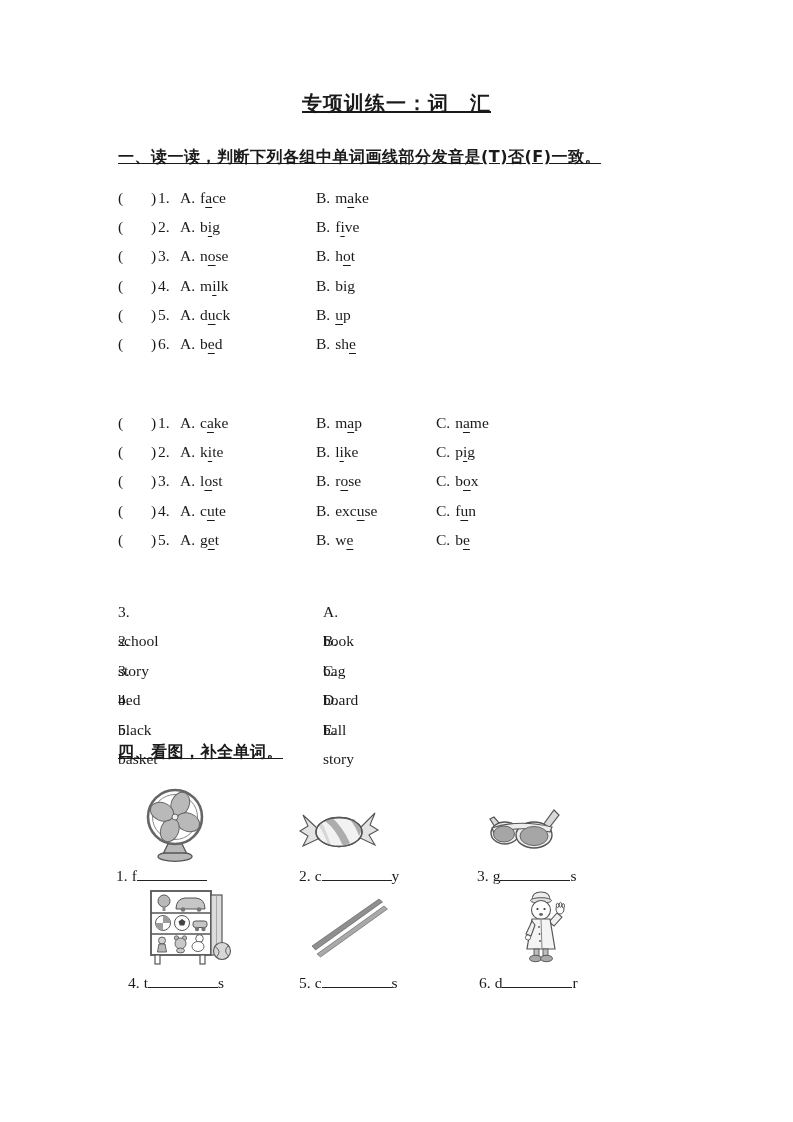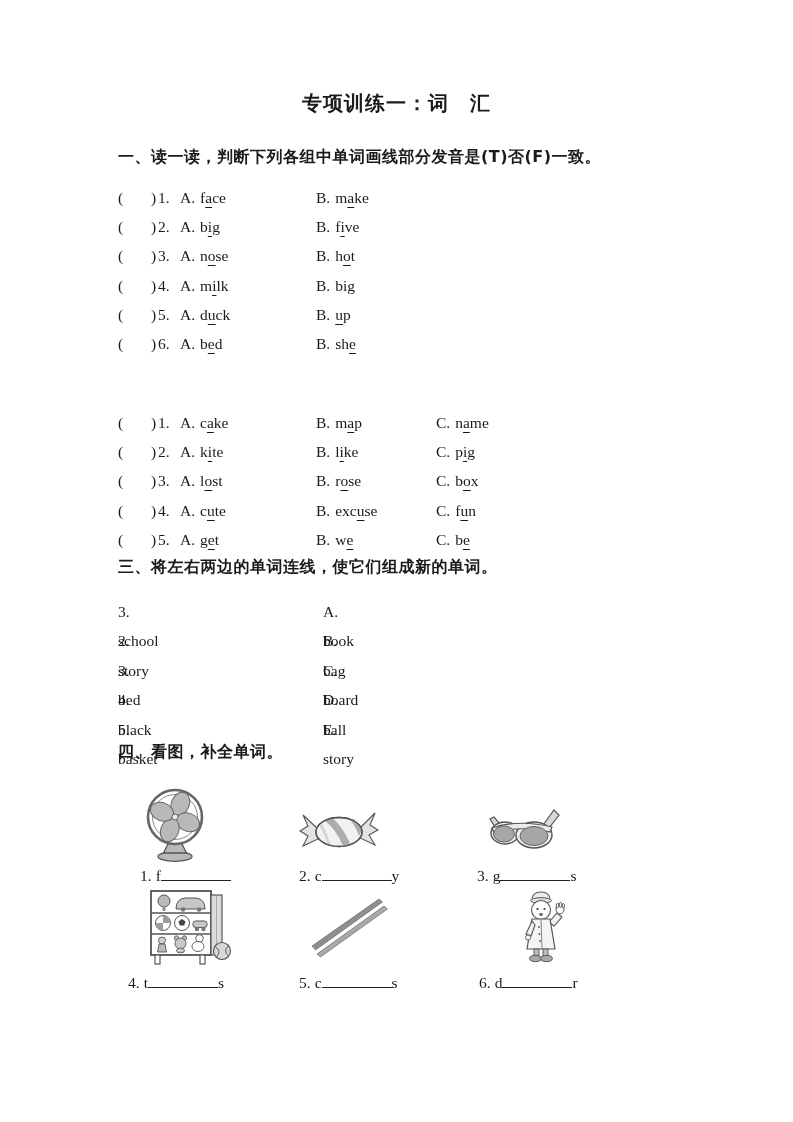--- a/index.html
+++ b/index.html
@@ -1,18 +1,18 @@
 <!DOCTYPE html>
 <html><head>
 <meta charset="utf-8">
 <style>
   html,body{margin:0;padding:0;background:#ffffff;}
   .page{position:relative;width:793px;height:1122px;background:#ffffff;color:#1a1a1a;
         font-family:"Liberation Serif","DejaVu Serif",serif;overflow:hidden;}
-  .cjk{font-family:"DejaVu Sans","Liberation Sans",sans-serif;}
+  .cjk{font-family:"DejaVu Sans","Liberation Sans",sans-serif;text-decoration:underline;}
   .title{position:absolute;top:90px;left:0;width:100%;text-align:center;
          font-size:20px;font-weight:700;letter-spacing:1px;}
   .sec-h{position:absolute;left:118px;font-size:16px;font-weight:600;letter-spacing:.5px;}
   .rows{position:absolute;left:118px;}
   .row{position:relative;height:29.2px;line-height:29.2px;font-size:15.5px;}
   .mrow{position:relative;height:29.4px;line-height:29.4px;font-size:15.5px;}
   .po{position:absolute;left:0;}
   .pc{position:absolute;left:33px;}
   .qn{position:absolute;left:40px;}
   .oa{position:absolute;left:62px;}
@@ -127,21 +127,20 @@
     <div class="row">
       <span class="po">(</span>
         <span class="pc">)</span>
       <span class="qn">5.</span>
       <span class="oa"><span class="tag">A.</span><span><span>g</span><span class="ul">e</span><span>t</span></span></span>
       <span class="ob"><span class="tag">B.</span><span><span>w</span><span class="ul">e</span><span></span></span></span>
       <span class="oc"><span class="tag">C.</span><span><span>b</span><span class="ul">e</span><span></span></span></span>
     </div>
   </div>
 
-  <div class="sec-h cjk" style="top:557px">三、将左右两边的单词连线，使它们组成新的单词。</div>
   <div class="rows" style="top:597px">
     <div class="mrow">
       <span class="ml">3. school</span>
       <span class="mr">A. book</span>
     </div>
     <div class="mrow">
       <span class="ml">2. story</span>
       <span class="mr">B. bag</span>
     </div>
     <div class="mrow">
@@ -253,21 +252,21 @@
     <circle cx="31.5" cy="48" r="0.9" fill="#555"></circle>
     <circle cx="32" cy="55" r="0.9" fill="#555"></circle>
     <path d="M24 35 L18 48 L23 50 L27 39 Z" fill="#f1f1f1" stroke="#555" stroke-width="1.1"></path>
     <circle cx="20" cy="51.5" r="2.6" fill="#fefefe" stroke="#555" stroke-width="0.9"></circle>
     <rect x="26" y="63" width="5" height="7" fill="#bdbdbd" stroke="#555" stroke-width="0.9"></rect>
     <rect x="35" y="63" width="5" height="7" fill="#bdbdbd" stroke="#555" stroke-width="0.9"></rect>
     <ellipse cx="27.5" cy="72.5" rx="6" ry="3.2" fill="#a9a9a9" stroke="#555" stroke-width="1"></ellipse>
     <ellipse cx="38.5" cy="72.5" rx="6" ry="3.2" fill="#a9a9a9" stroke="#555" stroke-width="1"></ellipse>
   </svg>
 
-  <div class="plabel" style="left:140px;top:864px">
+  <div class="plabel" style="left:116px;top:864px">
     <span class="inum">1.</span><span>f</span><span class="blank"></span><span></span>
   </div>
   <div class="plabel" style="left:299px;top:864px">
     <span class="inum">2.</span><span>c</span><span class="blank"></span><span>y</span>
   </div>
   <div class="plabel" style="left:477px;top:864px">
     <span class="inum">3.</span><span>g</span><span class="blank"></span><span>s</span>
   </div>
 
   <div class="plabel" style="left:128px;top:971px">

